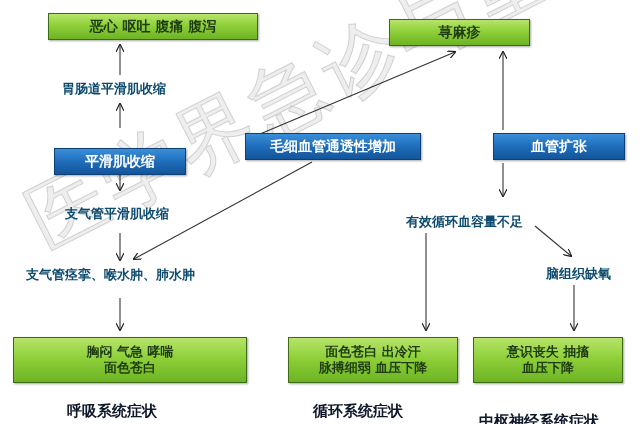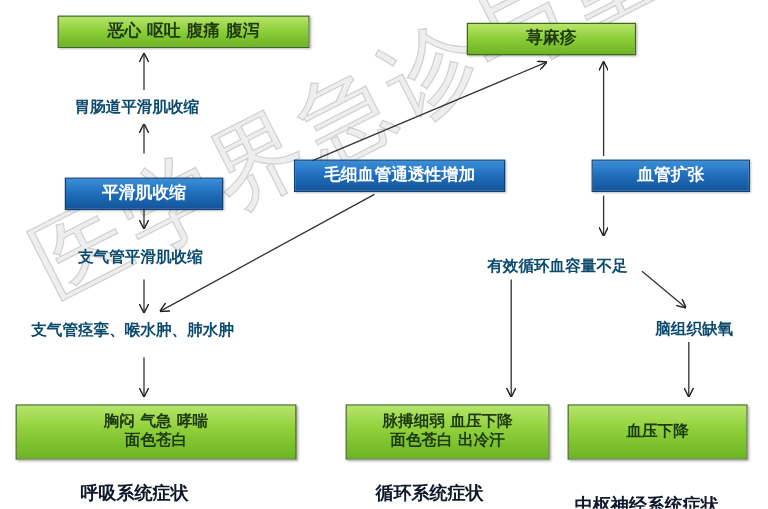--- a/index.html
+++ b/index.html
@@ -95,22 +95,23 @@
 <div class="label" style="left:65px;top:205px;">支气管平滑肌收缩</div>
 <div class="label" style="left:26px;top:266px;">支气管痉挛、喉水肿、肺水肿</div>
 <div class="label" style="left:406px;top:213px;text-align:center;">有效循环血容量不足</div>
 <div class="label" style="left:546px;top:265px;">脑组织缺氧</div>
 
 <div class="box green" style="left:13px;top:337px;width:234px;height:46px;font-size:13px;justify-content:center;">
   <span>胸闷 气急 哮喘</span>
   <span>面色苍白</span>
 </div>
 <div class="box green" style="left:288px;top:337px;width:170px;height:46px;font-size:13px;">
+  <span>面色苍白 出冷汗</span>
   <span>脉搏细弱 血压下降</span>
-  <span>面色苍白 出冷汗</span>
 </div>
 <div class="box green" style="left:473px;top:337px;width:150px;height:46px;font-size:13px;">
+  <span>意识丧失 抽搐</span>
   <span>血压下降</span>
 </div>
 
 <div class="cat" style="left:67px;top:402px;">呼吸系统症状</div>
 <div class="cat" style="left:313px;top:402px;">循环系统症状</div>
 <div class="cat" style="left:479px;top:412px;">中枢神经系统症状</div>
 
 </body></html>

